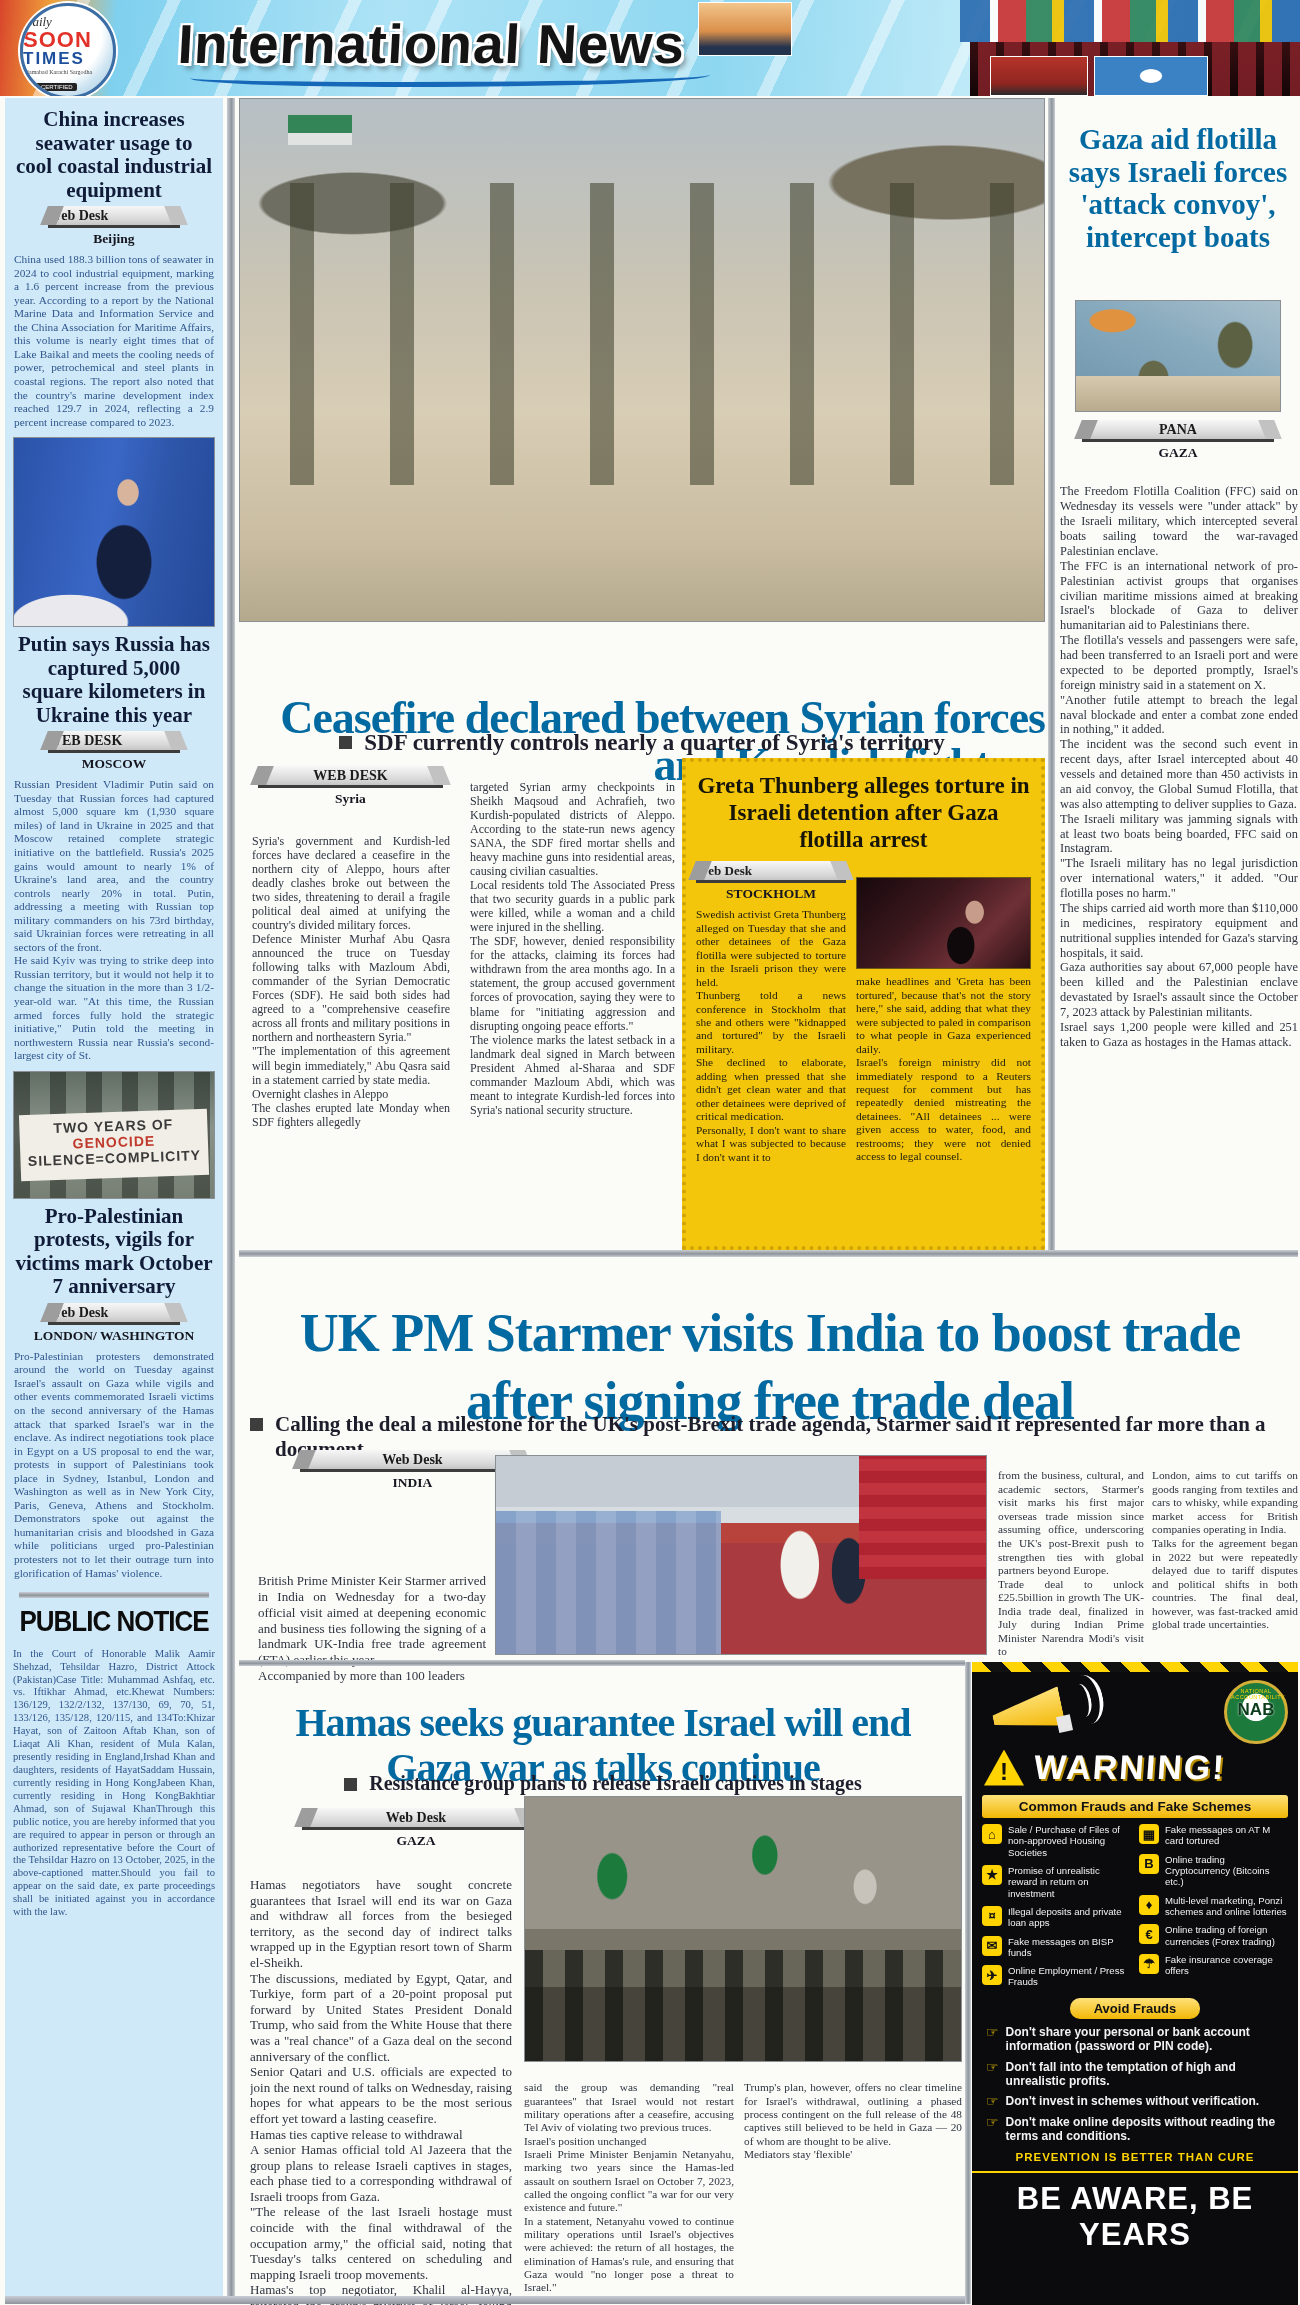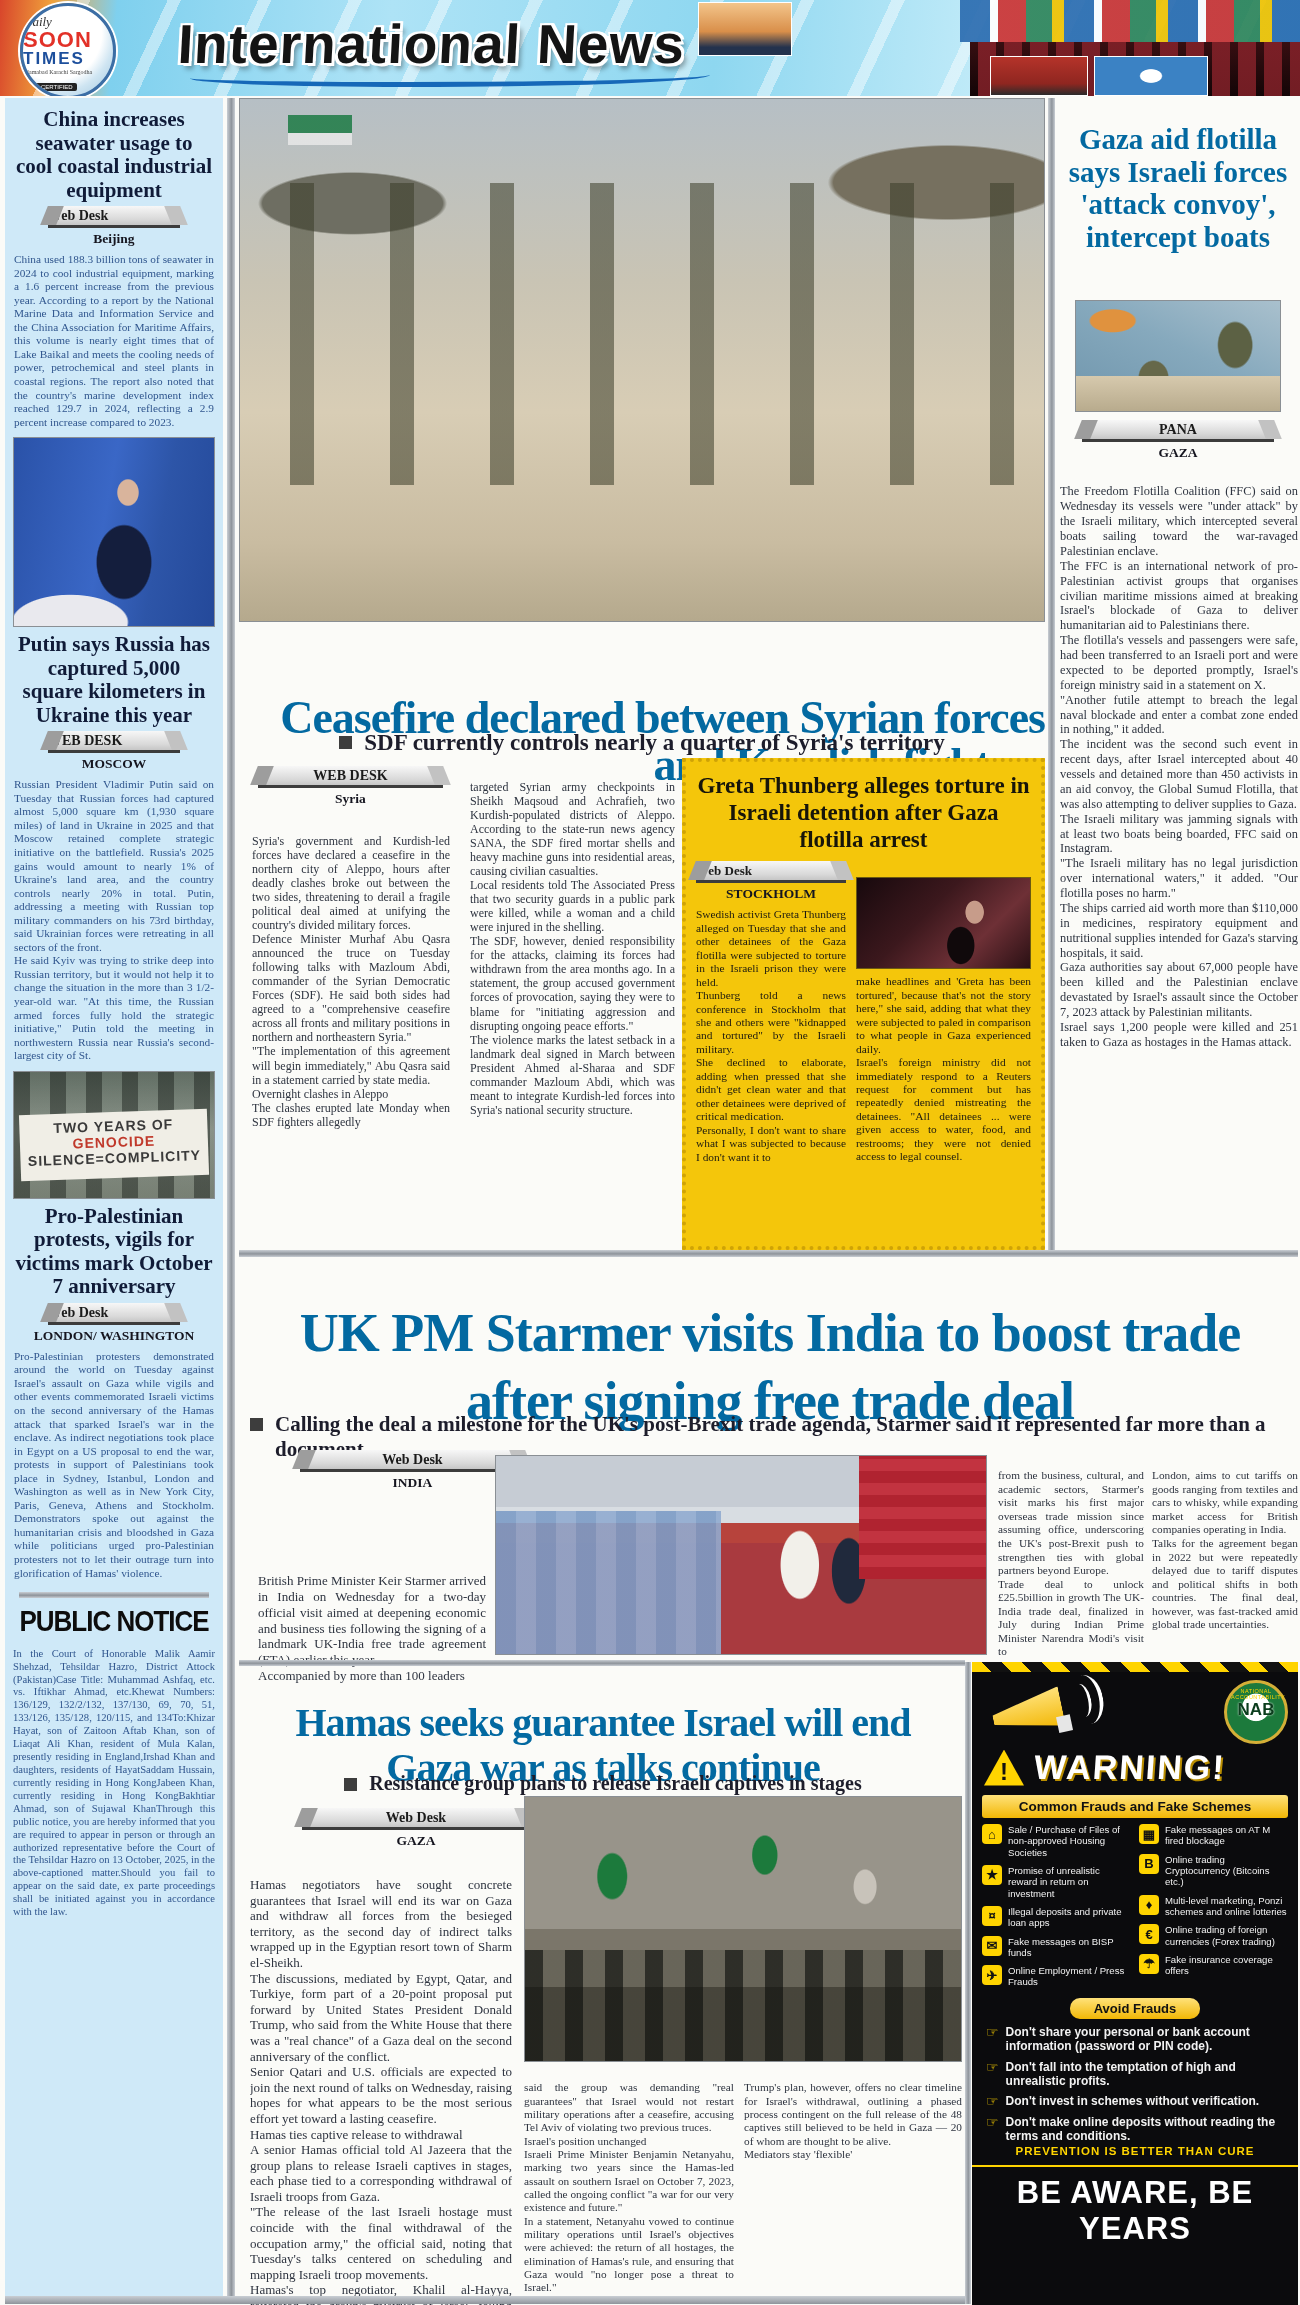--- a/index.html
+++ b/index.html
@@ -170,21 +170,21 @@
   .fitem{display:flex;gap:6px;align-items:flex-start;}
   .fico{flex:0 0 auto;width:20px;height:20px;background:#ffd400;color:#111;font-weight:bold;border-radius:4px;
       display:flex;align-items:center;justify-content:center;font-size:13px;}
   .ftxt{font-size:9.6px;line-height:1.18;color:#f2f2f2;}
   .avoid-title{margin:10px auto 6px;width:130px;background:linear-gradient(180deg,#ffe27a,#f2b705);color:#111;
       font-weight:bold;font-size:13px;text-align:center;padding:3px 0;border-radius:10px;}
   .avoid-list{padding:0 14px;display:flex;flex-direction:column;gap:6px;}
   .aitem{display:flex;gap:7px;align-items:flex-start;}
   .aico{color:#ffd400;font-size:14px;line-height:1;flex:0 0 auto;}
   .atxt{font-size:12px;line-height:1.2;color:#f2f2f2;font-weight:bold;}
-  .prevention{margin-top:2px;text-align:center;color:#ffd400;font-weight:bold;font-size:11.5px;letter-spacing:1px;}
+  .prevention{margin-top:8px;text-align:center;color:#ffd400;font-weight:bold;font-size:11.5px;letter-spacing:1px;}
   .slogan{margin-top:8px;text-align:center;color:#fff;font-weight:bold;font-size:31px;letter-spacing:1px;
       border-top:2px solid #ffd400;padding-top:8px;}
 </style>
 </head>
 <body>
 
 <div id="page">
 
   <header class="mast">
     <div class="cg cg1"></div>
@@ -400,21 +400,21 @@
             <span class="ftxt">Fake messages on BISP funds</span>
           </div>
         <div class="fitem">
             <span class="fico">✈</span>
             <span class="ftxt">Online Employment / Press Frauds</span>
           </div>
       </div>
       <div class="fcol">
         <div class="fitem">
             <span class="fico">▦</span>
-            <span class="ftxt">Fake messages on AT M fired blockage</span>
+            <span class="ftxt">Fake messages on AT M card tortured</span>
           </div>
         <div class="fitem">
             <span class="fico">B</span>
             <span class="ftxt">Online trading Cryptocurrency (Bitcoins etc.)</span>
           </div>
         <div class="fitem">
             <span class="fico">♦</span>
             <span class="ftxt">Multi-level marketing, Ponzi schemes and online lotteries</span>
           </div>
         <div class="fitem">

